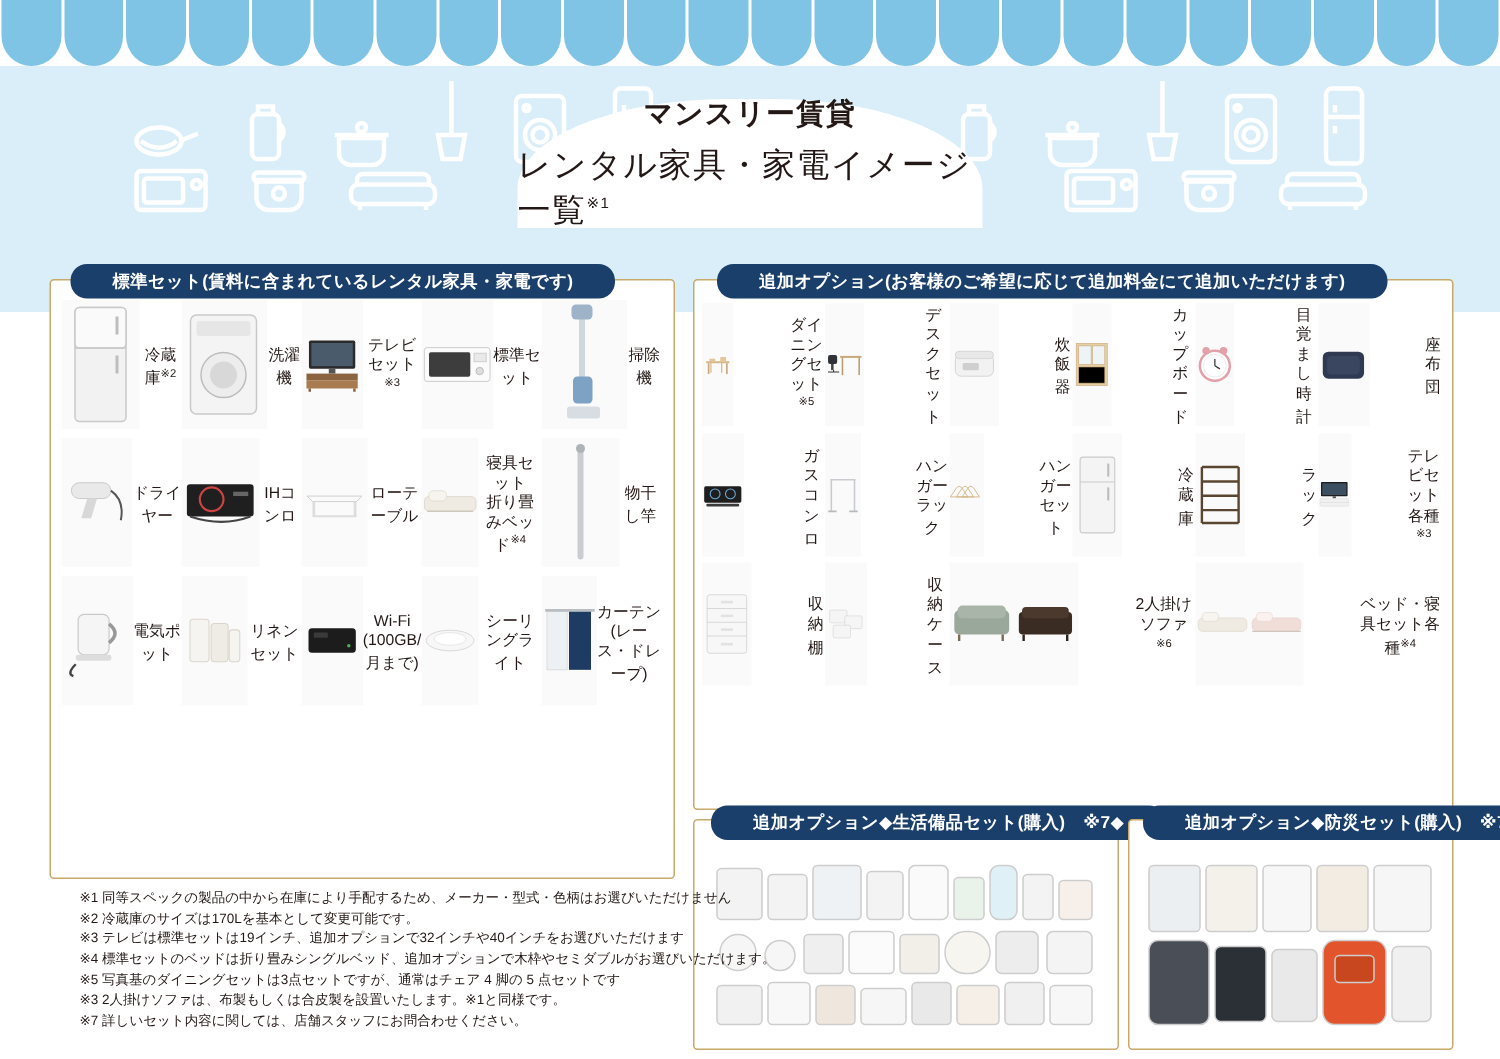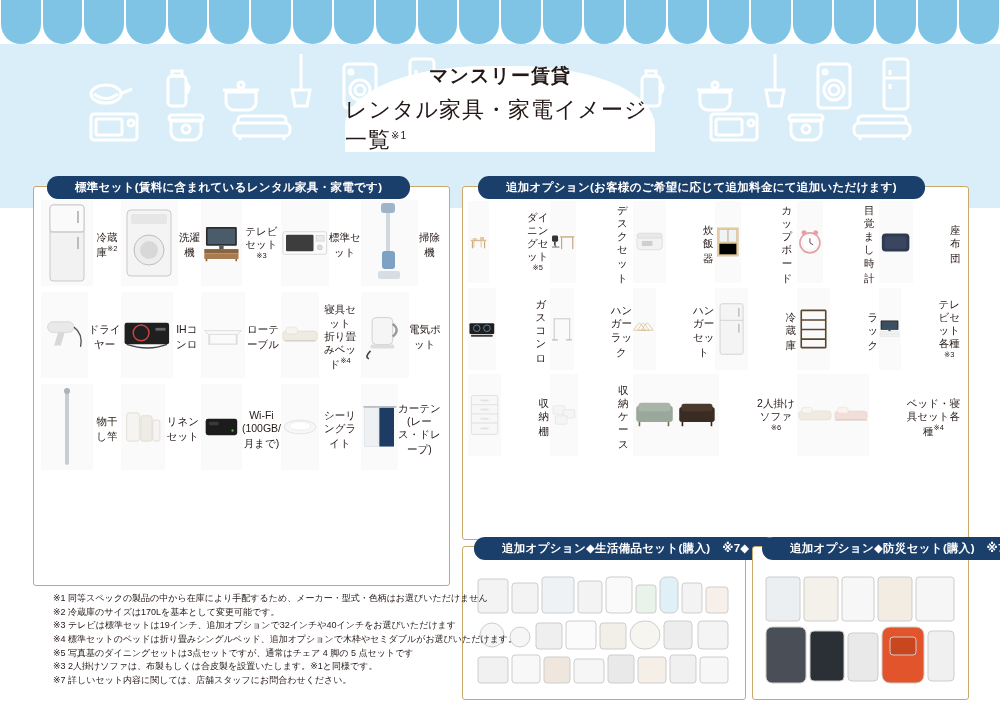--- a/index.html
+++ b/index.html
@@ -388,38 +388,38 @@
           <rect x="4" y="18" width="70" height="20" rx="6" fill="#efeae2" stroke="#d8d2c8"></rect>
           <rect x="10" y="10" width="24" height="14" rx="6" fill="#f7f4ee" stroke="#ddd7cd"></rect>
           <path d="M8 38 h62" stroke="#cfc8bd" stroke-width="2"></path>
         </svg>
     </div>
     <div class="cap"><span>寝具セット
 折り畳みベッド</span><sup>※4</sup></div>
   </div>
   <div class="cell">
     <div class="thumb">
+      <svg width="30" height="84" viewBox="0 0 30 84">
+          <rect x="13" y="4" width="4" height="76" rx="2" fill="#c9ccd0"></rect>
+          <circle cx="15" cy="6" r="3" fill="#aeb3b8"></circle>
+        </svg>
+    </div>
+    <div class="cap"><span>物干し竿</span><sup></sup></div>
+  </div>
+
+  <div class="cell">
+    <div class="thumb">
       <svg width="60" height="64" viewBox="0 0 60 64">
           <rect x="14" y="10" width="26" height="34" rx="5" fill="#f5f5f5" stroke="#c9c9c9"></rect>
           <path d="M40 18 q10 8 0 16" stroke="#999" fill="none" stroke-width="3"></path>
           <rect x="12" y="44" width="30" height="5" rx="2" fill="#ddd"></rect>
           <path d="M12 52 q-8 8 -2 10" stroke="#444" fill="none" stroke-width="2"></path>
         </svg>
     </div>
     <div class="cap"><span>電気ポット</span><sup></sup></div>
-  </div>
-
-  <div class="cell">
-    <div class="thumb">
-      <svg width="30" height="84" viewBox="0 0 30 84">
-          <rect x="13" y="4" width="4" height="76" rx="2" fill="#c9ccd0"></rect>
-          <circle cx="15" cy="6" r="3" fill="#aeb3b8"></circle>
-        </svg>
-    </div>
-    <div class="cap"><span>物干し竿</span><sup></sup></div>
   </div>
   <div class="cell">
     <div class="thumb">
       <svg width="62" height="60" viewBox="0 0 62 60">
           <rect x="8" y="10" width="18" height="40" rx="3" fill="#f6f4f0" stroke="#dad5cc"></rect>
           <rect x="28" y="14" width="16" height="36" rx="3" fill="#efece6" stroke="#dad5cc"></rect>
           <rect x="45" y="20" width="10" height="30" rx="3" fill="#f6f4f0" stroke="#dad5cc"></rect>
         </svg>
     </div>
     <div class="cap"><span>リネンセット</span><sup></sup></div>

